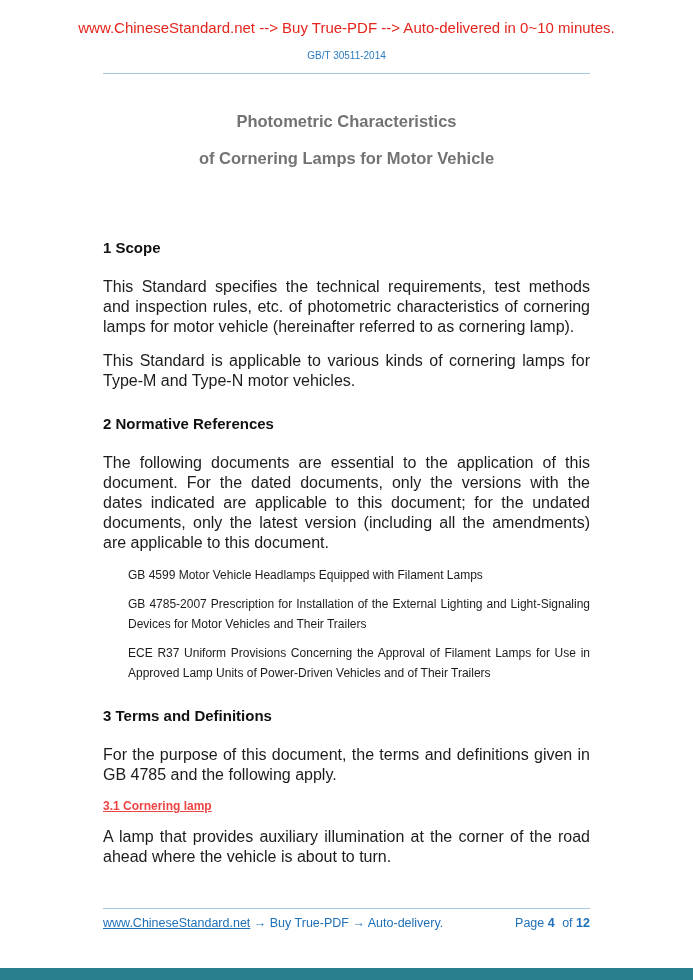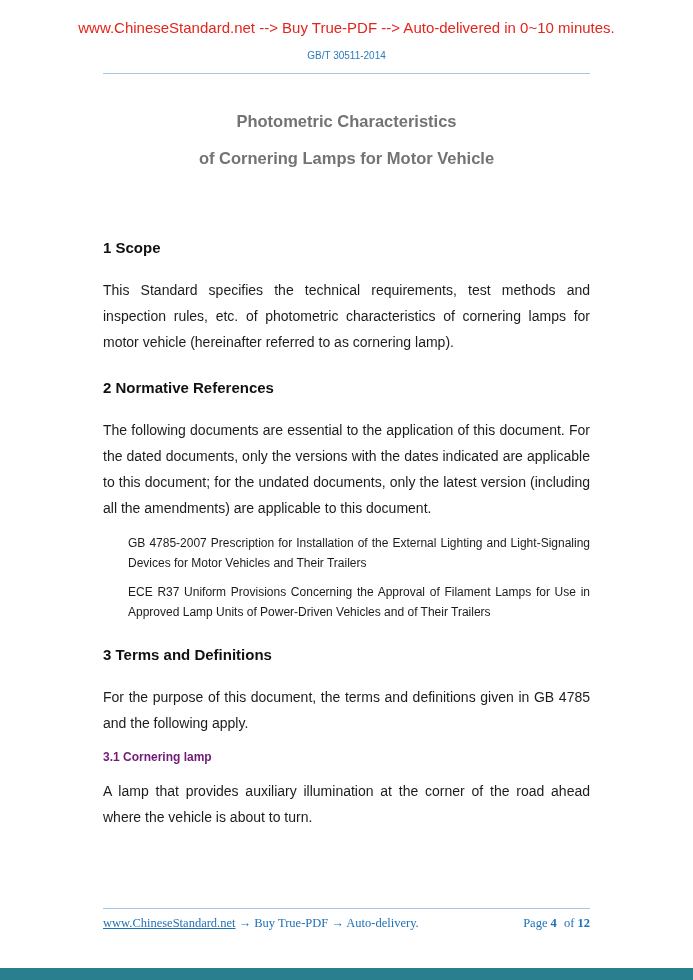--- a/index.html
+++ b/index.html
@@ -50,58 +50,58 @@
   h2.section-heading {
     margin-top:22px;
     font-size:15px;
     line-height:22px;
     font-weight:bold;
     color:#111;
   }
   h2.first-heading { margin-top:60px; }
   p.body-para {
     margin-top:14px;
-    font-size:14px;
-    line-height:26px;
+    font-size:16px;
+    line-height:20px;
     text-align:justify;
   }
   p.after-heading { margin-top:18px; }
   .refs { margin-top:12px; margin-left:25px; }
   p.ref-item {
     margin-top:9px;
     font-size:12px;
     line-height:20px;
     text-align:justify;
   }
   p.ref-item:first-child { margin-top:0; }
   .sub-heading {
     margin-top:14px;
     font-size:12px;
     line-height:14px;
     font-weight:bold;
-    color:#701a75;
+    color:#ef4444;
+    text-decoration:underline;
   }
   
   .footer {
     position:absolute;
     left:103px;
     width:487px;
     top:908px;
     border-top:1px solid #a5c8e6;
   }
   .footer-row {
     display:flex;
     justify-content:space-between;
     align-items:flex-start;
     padding-top:7px;
     font-size:12.5px;
     color:#1e70b8;
     line-height:15px;
     white-space:nowrap;
-    font-family:Liberation Serif, serif;
   }
   .footer-left a {
     color:#1e70b8;
     text-decoration:underline;
     cursor:pointer;
   }
   .footer-left span { text-decoration:none; }
   .footer-right b { font-weight:bold; }
   .footer-right span { margin-left:4px; }
   .bottom-bar {
@@ -124,24 +124,26 @@
 
   <div class="content">
 
     <div class="title-block">
       <div>Photometric Characteristics</div>
       <div>of Cornering Lamps for Motor Vehicle</div>
     </div>
 
     <h2 class="section-heading first-heading">1 Scope</h2>
     <p class="body-para after-heading">This Standard specifies the technical requirements, test methods and inspection rules, etc. of photometric characteristics of cornering lamps for motor vehicle (hereinafter referred to as cornering lamp).</p>
+    <p class="body-para">This Standard is applicable to various kinds of cornering lamps for Type-M and Type-N motor vehicles.</p>
 
     <h2 class="section-heading">2 Normative References</h2>
     <p class="body-para after-heading">The following documents are essential to the application of this document. For the dated documents, only the versions with the dates indicated are applicable to this document; for the undated documents, only the latest version (including all the amendments) are applicable to this document.</p>
     <div class="refs">
+      <p class="ref-item">GB 4599 Motor Vehicle Headlamps Equipped with Filament Lamps</p>
       <p class="ref-item">GB 4785-2007 Prescription for Installation of the External Lighting and Light-Signaling Devices for Motor Vehicles and Their Trailers</p>
       <p class="ref-item">ECE R37 Uniform Provisions Concerning the Approval of Filament Lamps for Use in Approved Lamp Units of Power-Driven Vehicles and of Their Trailers</p>
     </div>
 
     <h2 class="section-heading">3 Terms and Definitions</h2>
     <p class="body-para after-heading">For the purpose of this document, the terms and definitions given in GB 4785 and the following apply.</p>
     <div class="sub-heading">3.1 Cornering lamp</div>
     <p class="body-para">A lamp that provides auxiliary illumination at the corner of the road ahead where the vehicle is about to turn.</p>
 
   </div>

